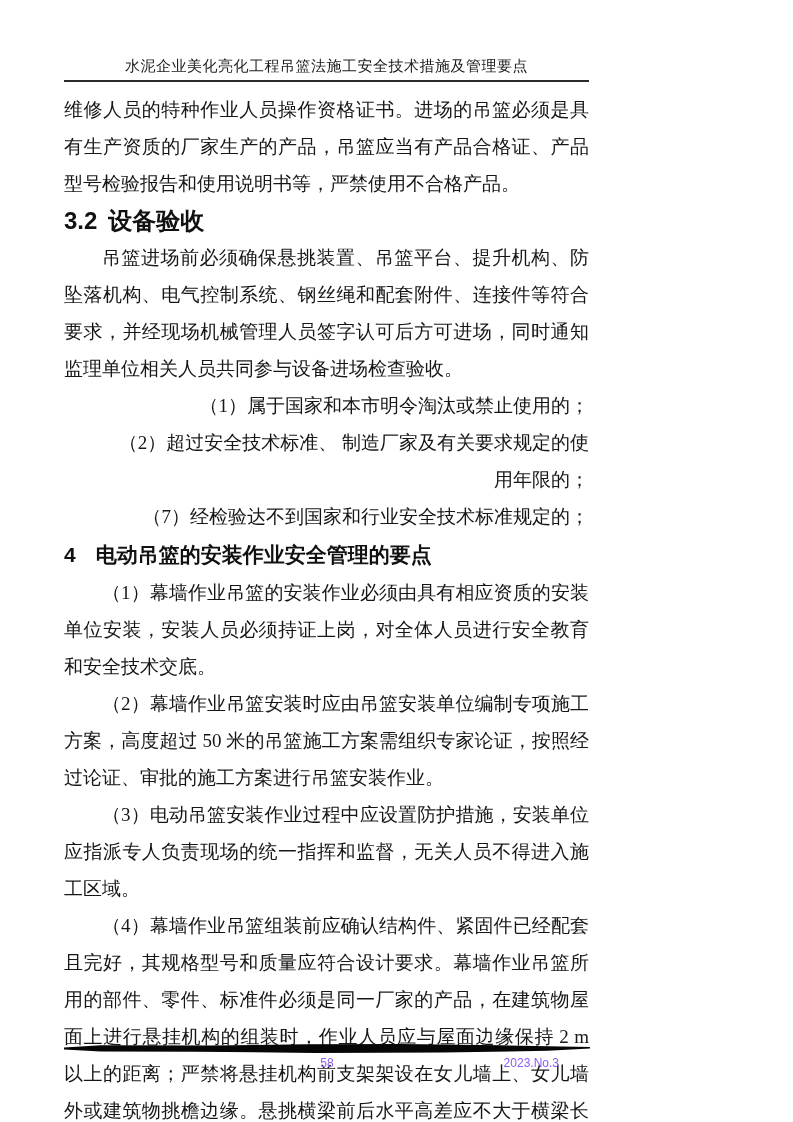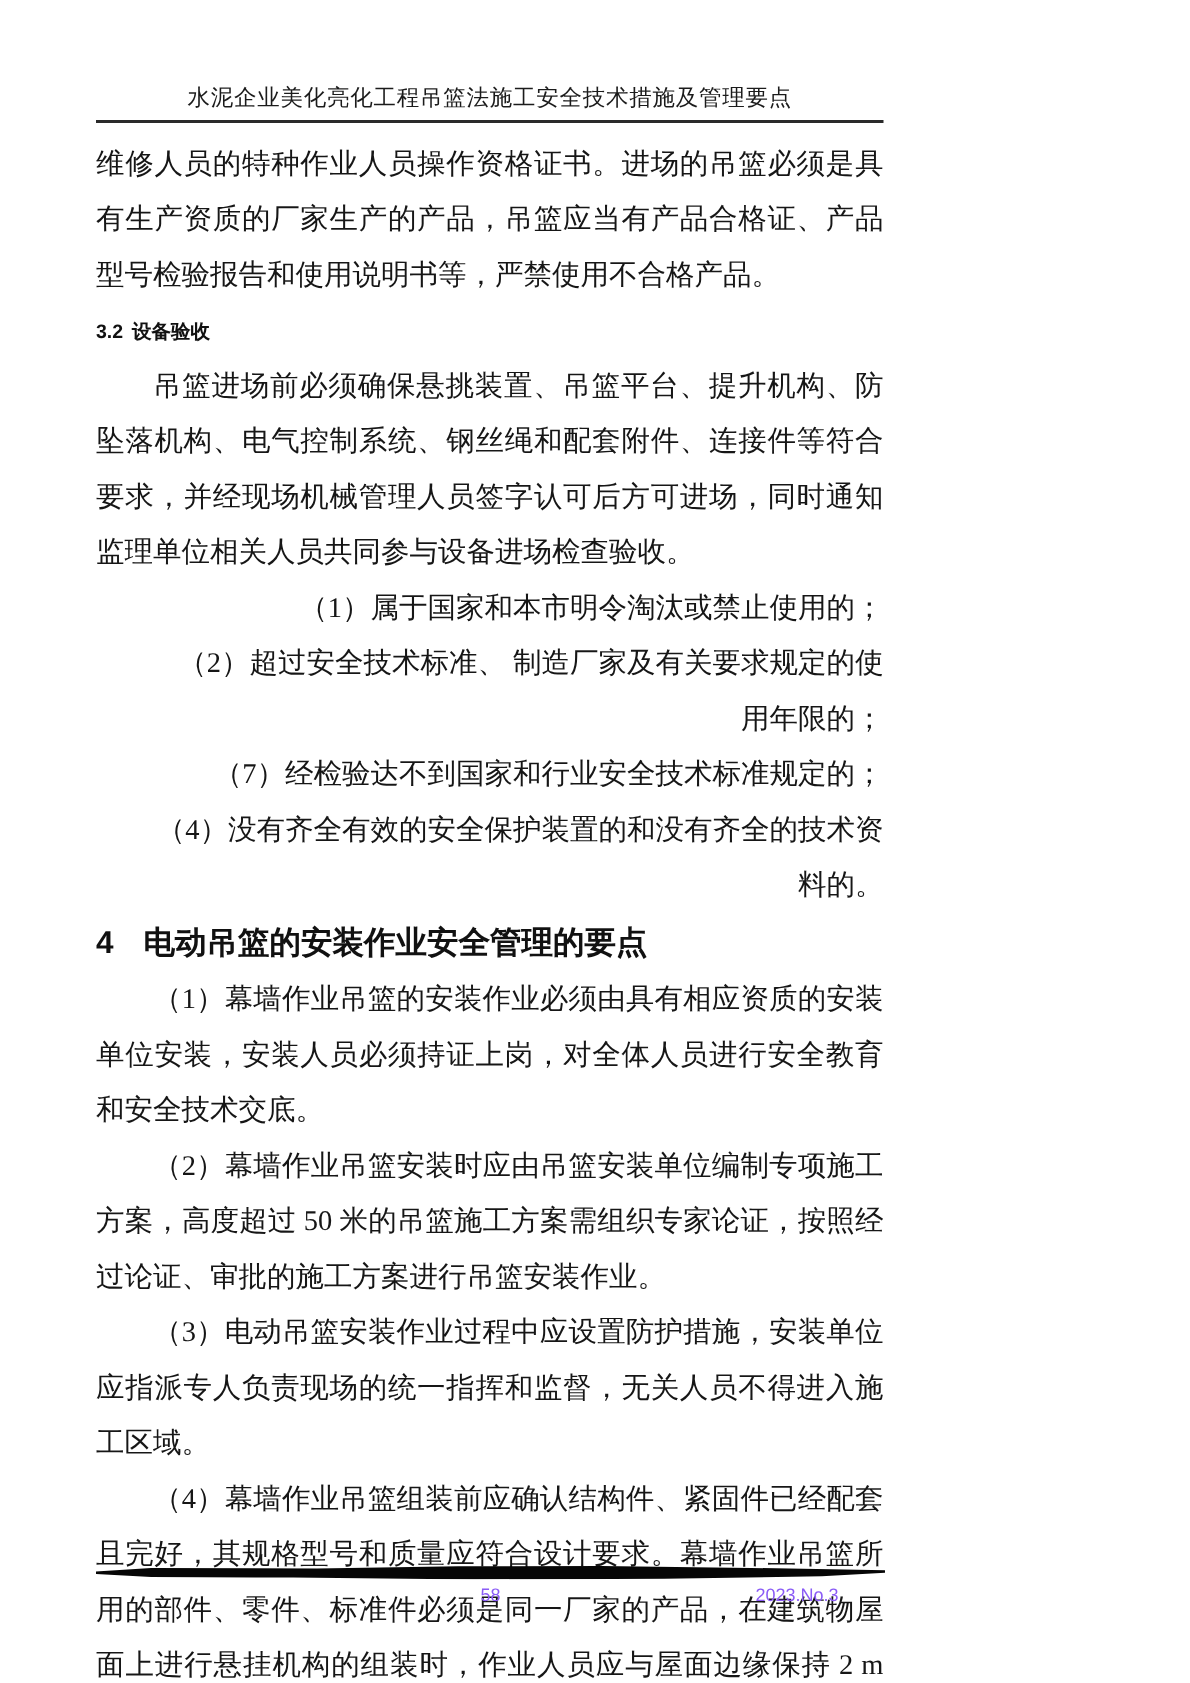--- a/index.html
+++ b/index.html
@@ -54,21 +54,21 @@
     text-align: right;
   }
   .h2, .h1 {
     font-family: "Liberation Sans", "DejaVu Sans", sans-serif;
     font-weight: bold;
     color: #111111;
     margin: 0;
     text-align: left;
   }
   .h2 {
-    font-size: 13px;
+    font-size: 24px;
     line-height: 37px;
   }
   .h1 {
     font-size: 21px;
     line-height: 39px;
   }
   .h2 .hnum { margin-right: 0.45em; }
   .h1 .hnum { margin-right: 0.95em; }
   
   .footer {
@@ -115,21 +115,20 @@
     <p class="para no-indent">维修人员的特种作业人员操作资格证书。进场的吊篮必须是具有生产资质的厂家生产的产品，吊篮应当有产品合格证、产品型号检验报告和使用说明书等，严禁使用不合格产品。</p>
 
     <h2 class="h2"><span class="hnum">3.2</span><span>设备验收</span></h2>
 
     <p class="para">吊篮进场前必须确保悬挑装置、吊篮平台、提升机构、防坠落机构、电气控制系统、钢丝绳和配套附件、连接件等符合要求，并经现场机械管理人员签字认可后方可进场，同时通知监理单位相关人员共同参与设备进场检查验收。</p>
 
 
     <p class="list-item">（1）属于国家和本市明令淘汰或禁止使用的；</p>
     <p class="list-item">（2）超过安全技术标准、 制造厂家及有关要求规定的使用年限的；</p>
     <p class="list-item">（7）经检验达不到国家和行业安全技术标准规定的；</p>
-    <p class="list-item">（4）没有齐全有效的安全保护装置的和没有齐全的技术资料的。</p>
 
     <h1 class="h1"><span class="hnum">4</span><span>电动吊篮的安装作业安全管理的要点</span></h1>
 
     <p class="para">（1）幕墙作业吊篮的安装作业必须由具有相应资质的安装单位安装，安装人员必须持证上岗，对全体人员进行安全教育和安全技术交底。</p>
     <p class="para">（2）幕墙作业吊篮安装时应由吊篮安装单位编制专项施工方案，高度超过 50 米的吊篮施工方案需组织专家论证，按照经过论证、审批的施工方案进行吊篮安装作业。</p>
     <p class="para">（3）电动吊篮安装作业过程中应设置防护措施，安装单位应指派专人负责现场的统一指挥和监督，无关人员不得进入施工区域。</p>
     <p class="para">（4）幕墙作业吊篮组装前应确认结构件、紧固件已经配套且完好，其规格型号和质量应符合设计要求。幕墙作业吊篮所用的部件、零件、标准件必须是同一厂家的产品，在建筑物屋面上进行悬挂机构的组装时，作业人员应与屋面边缘保持 2 m 以上的距离；严禁将悬挂机构前支架架设在女儿墙上、女儿墙外或建筑物挑檐边缘。悬挑横梁前后水平高差应不大于横梁长度的 2%，且应前高后低。配重件应稳定可靠地安放在配重架上，并有防止随意移动的措施。</p>
 
   </div>
 

